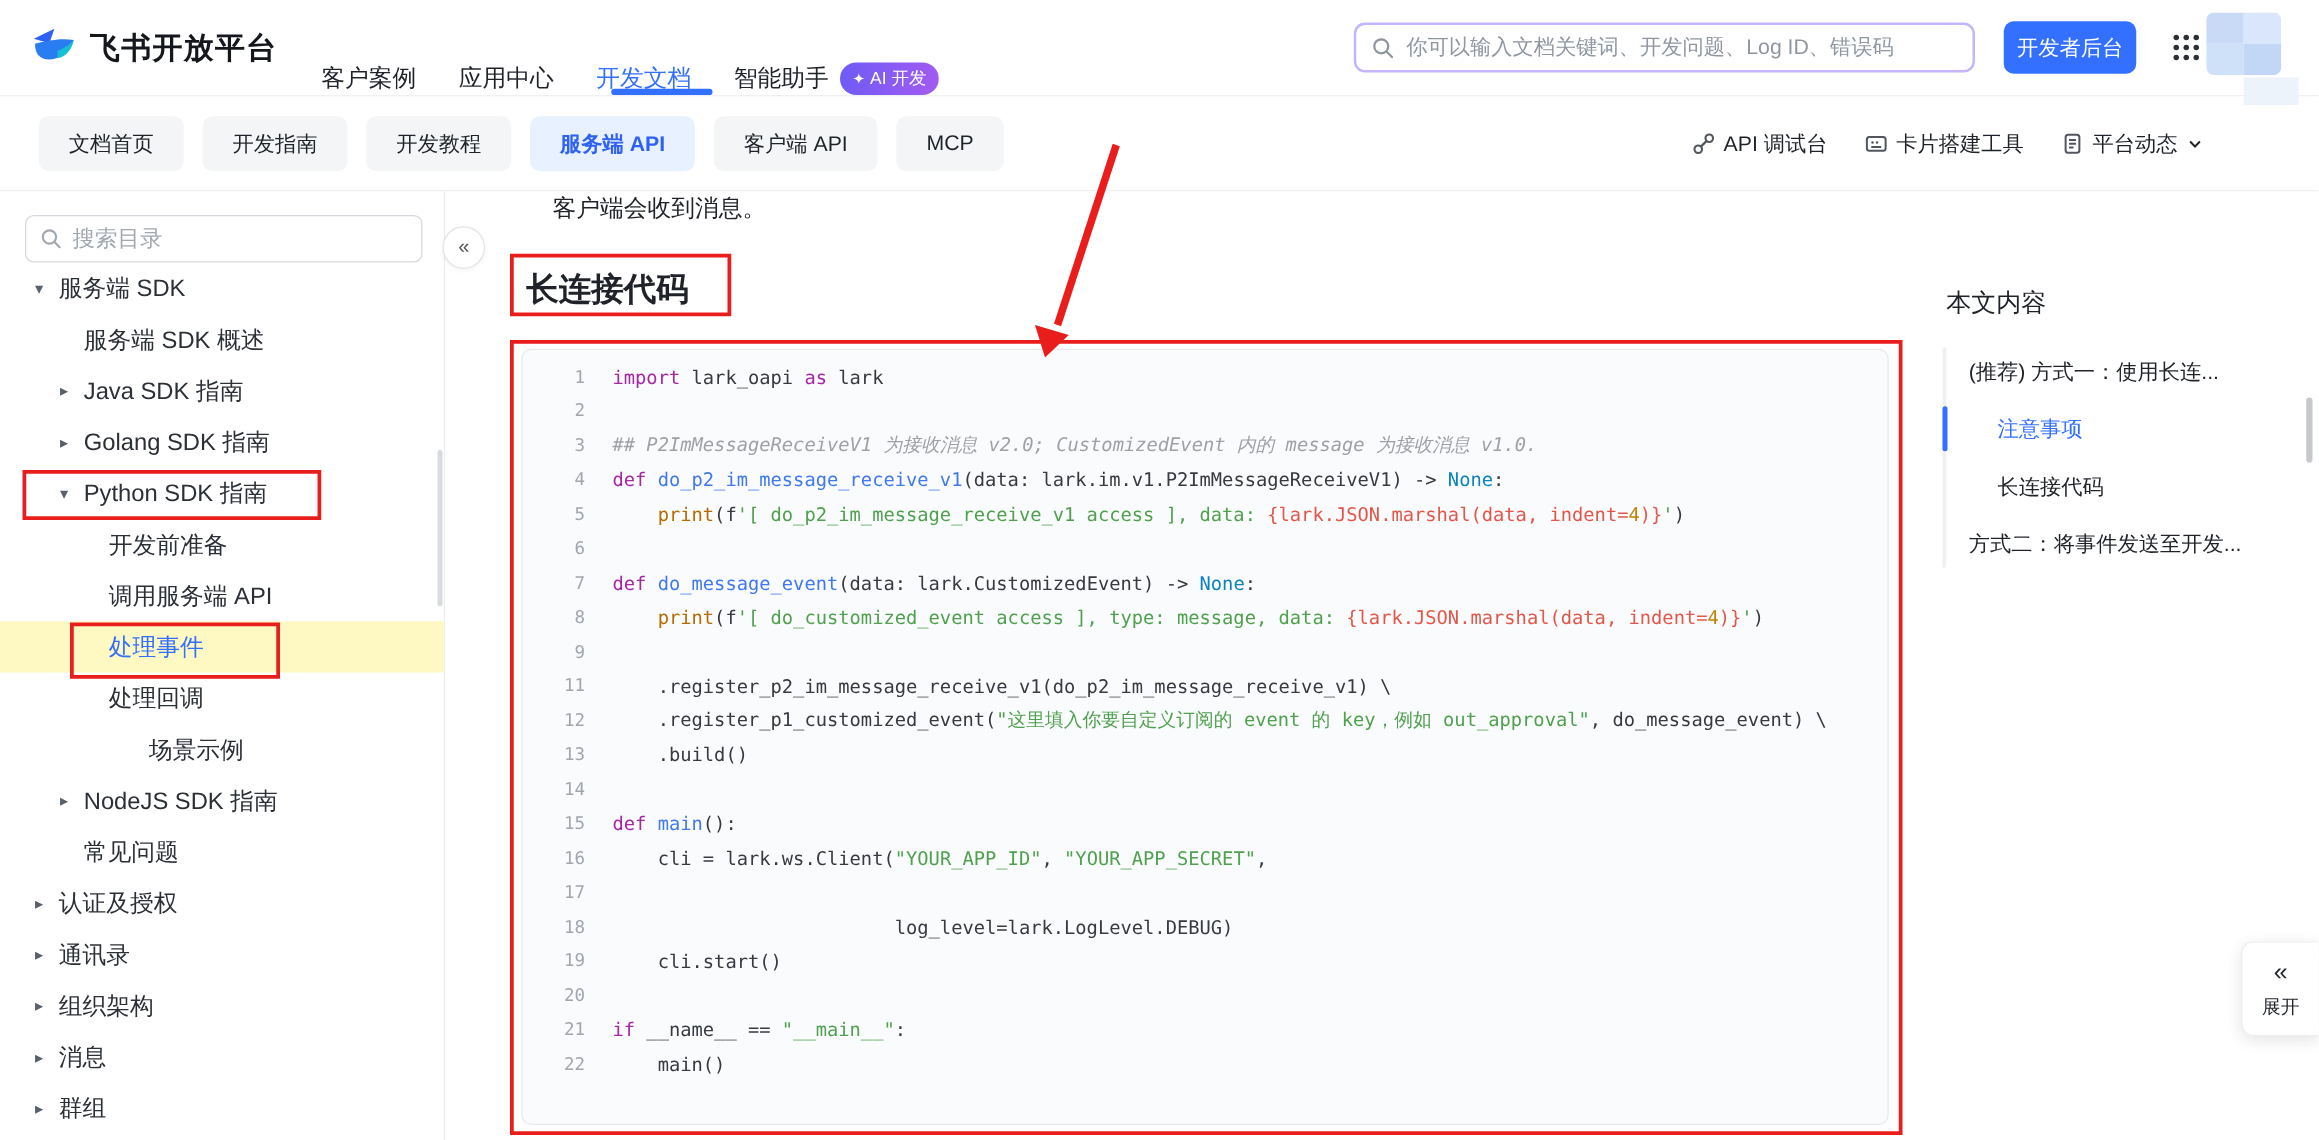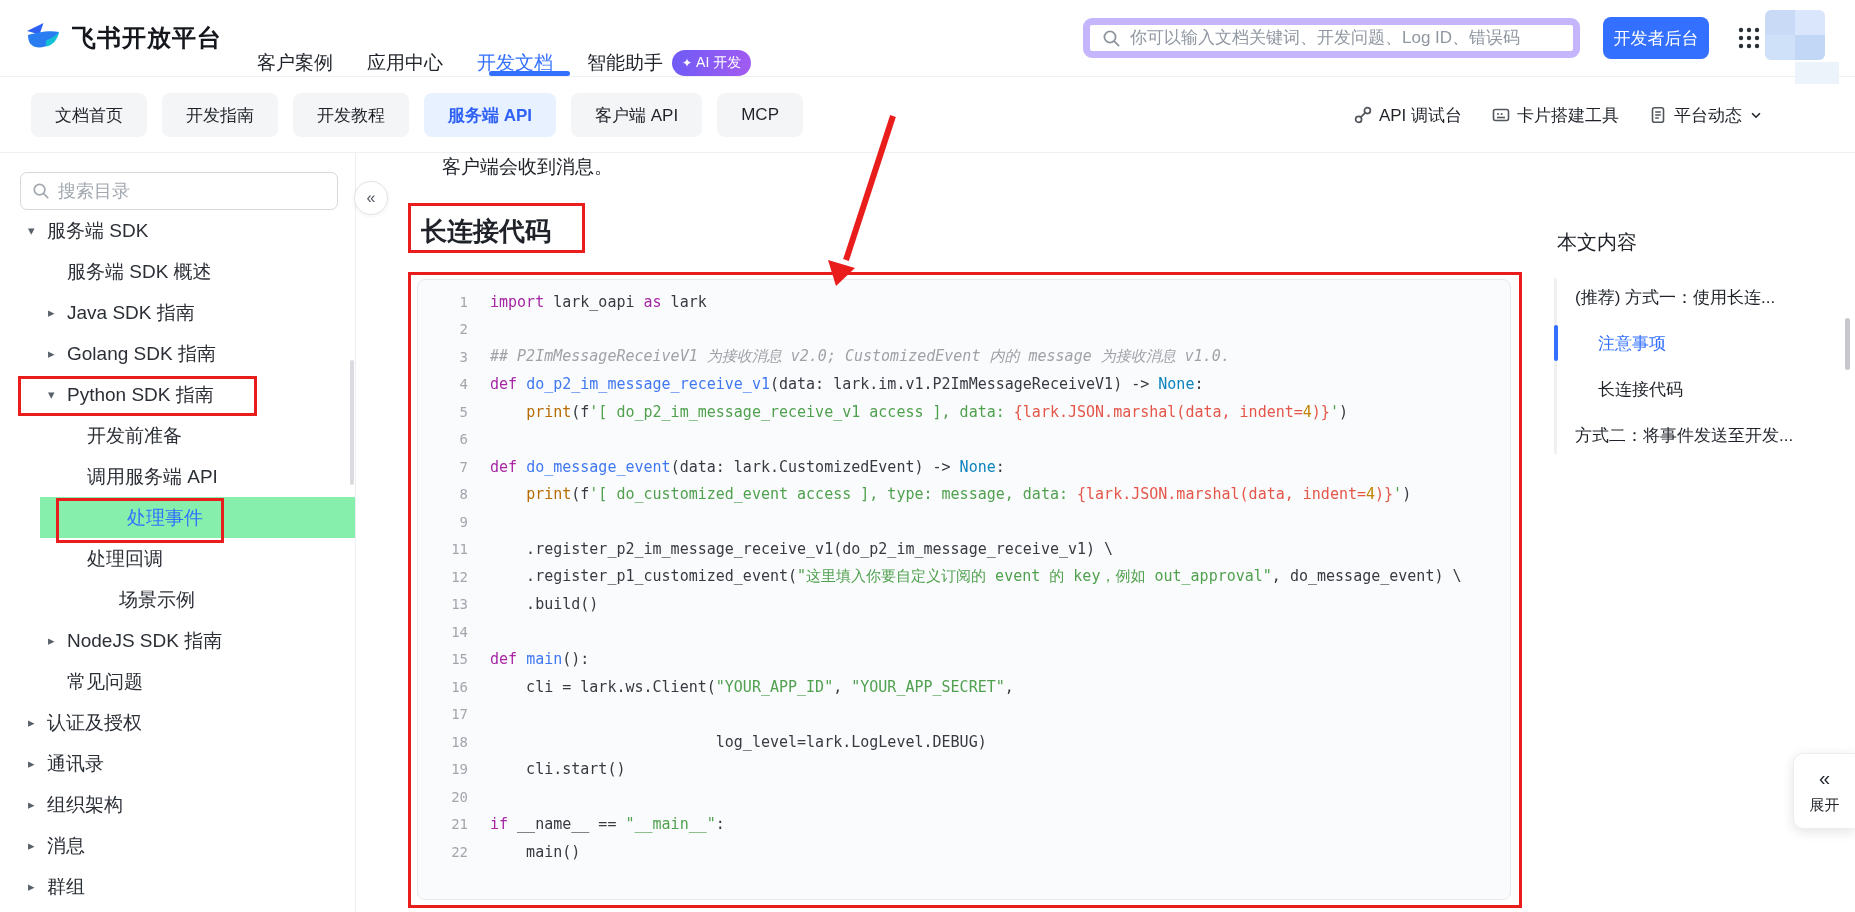--- a/index.html
+++ b/index.html
@@ -15,21 +15,21 @@
   #main-nav { position:absolute; left:257px; top:0; height:76px; display:flex; align-items:flex-end; gap:34px; }
   .nav-item { font-size:19px; color:#1f2329; cursor:pointer; display:flex; align-items:center; gap:9px; white-space:nowrap; }
   .nav-item.active { color:#3370ff; }
   .nav-underline { position:absolute; left:489px; top:71px; width:81px; height:5px;
     background:#3370ff; border-radius:3px; }
   .ai-badge { display:inline-flex; align-items:center; gap:4px; height:26px; padding:0 10px;
     border-radius:13px; background:linear-gradient(100deg,#6e5bf6,#a35bf1);
     color:#fff; font-size:14px; font-weight:500; }
   .ai-badge .spark { font-size:12px; }
   .search-box { position:absolute; left:1083px; top:18px; width:497px; height:40px;
-    border:7px solid #c4b5fd; border-radius:9px; display:flex; align-items:center;
+    border:2px solid #c4b5fd; border-radius:9px; display:flex; align-items:center;
     padding:0 12px; gap:9px; background:#fff; }
   .search-box input { border:none; outline:none; flex:1; font-size:17px; color:#1f2329;
     font-family:inherit; background:transparent; }
   .search-box input::placeholder { color:#9097a1; }
   .console-btn { position:absolute; left:1603px; top:17px; width:106px; height:42px;
     background:#3370ff; color:#fff; font-size:17px; border:none; border-radius:8px;
     display:flex; align-items:center; justify-content:center; cursor:pointer; font-family:inherit; }
   .grid-icon { position:absolute; left:1737px; top:26px; width:24px; height:24px; cursor:pointer; }
   .avatar { position:absolute; left:1765px; top:10px; width:60px; height:50px;
     border-radius:6px; overflow:hidden; display:grid; grid-template-columns:1fr 1fr; grid-template-rows:1fr 1fr; }
@@ -52,21 +52,21 @@
     background:#fff; border-right:1px solid #eceef0; }
   .sidebar-search { position:absolute; left:20px; top:19px; width:318px; height:38px;
     border:1px solid #d5d8dc; border-radius:7px; display:flex; align-items:center;
     padding:0 11px; gap:8px; background:#fff; }
   .sidebar-search input { border:none; outline:none; flex:1; font-size:18px; color:#1f2329;
     font-family:inherit; background:transparent; }
   .sidebar-search input::placeholder { color:#a2a8b0; }
   #tree { position:absolute; left:0; top:57px; width:355px; }
   .tree-row { height:41px; display:flex; align-items:center; font-size:19px; color:#2b2f36; cursor:pointer; }
   .tree-row .arr { width:19px; font-size:13px; color:#586069; flex:0 0 19px; }
-  .tree-row.active { background:#86efac; color:#3370ff;margin-left:40px; }
+  .tree-row.active { background:#fef9c3; color:#3370ff; }
   .sidebar-thumb { position:absolute; right:1px; top:207px; width:4px; height:125px;
     background:#d9dbde; border-radius:2px; }
   .collapse-btn { position:absolute; left:354px; top:181px; width:34px; height:34px;
     border-radius:50%; background:#fff; border:1px solid #e2e4e7; z-index:20;
     display:flex; align-items:center; justify-content:center; font-size:16px; color:#51565d;
     cursor:pointer; box-shadow:0 1px 4px rgba(31,35,41,.06); }
 
   
   .intro-text { position:absolute; left:442px; top:154px; font-size:19px; color:#1f2329; }
   .page-heading { position:absolute; left:421px; top:214px; font-size:26px; font-weight:600; color:#1f2329; }

